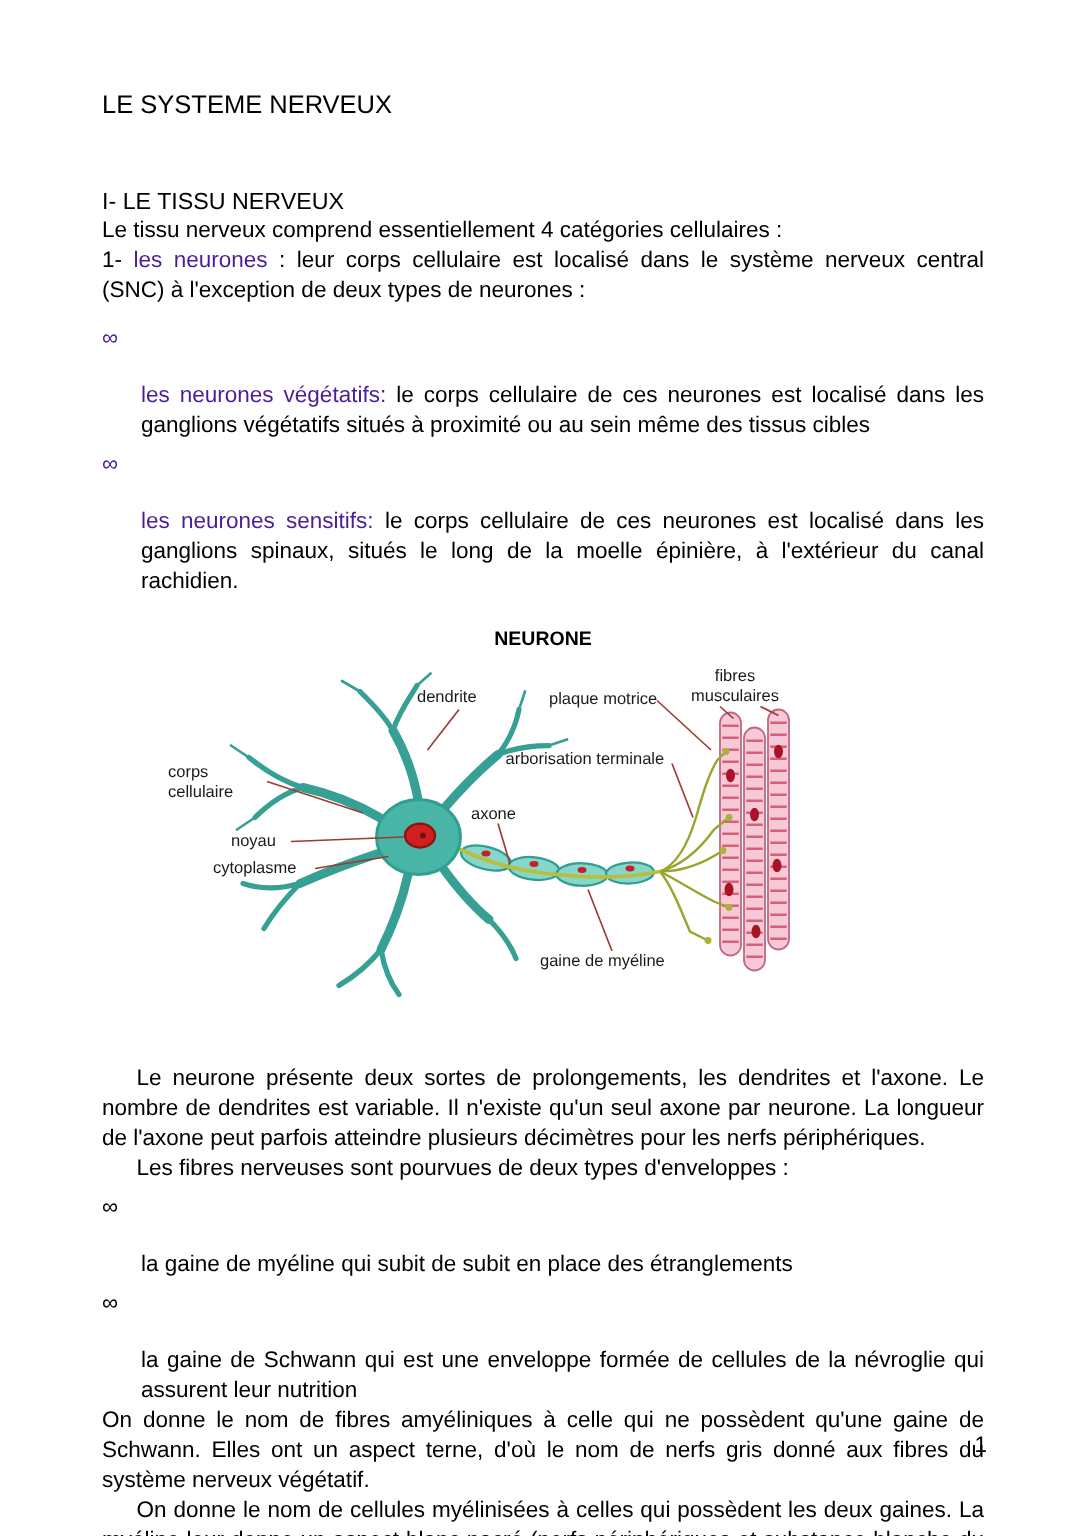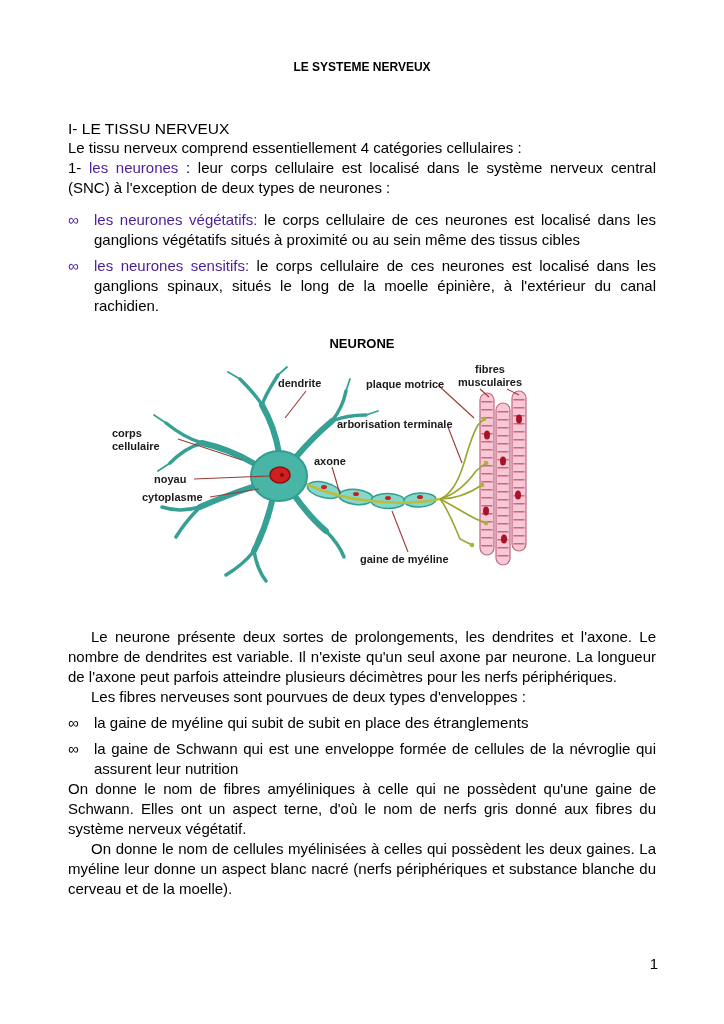--- a/index.html
+++ b/index.html
@@ -9,38 +9,37 @@
     background: #ffffff;
     font-family: "Liberation Sans", sans-serif;
     font-size: 15px; color: #000;
   }
   .page {
     position: relative;
     width: 724px; height: 1024px;
     padding: 60px 68px 0 68px;
     overflow: hidden;
   }
-  .doc-title { text-align: center; font-weight: bold; font-size: 12px; }
+  .doc-title { font-weight: normal; font-size: 17px; }
   .heading   { font-weight: normal; font-size: 15.5px; margin-top: 46px; }
   p.para { margin: 0; text-align: justify; line-height: 20px; }
   .indent-lg { text-indent: 37px; }
   .indent-sm { text-indent: 23px; }
   .mt16 { margin-top: 16px; } .mt36 { margin-top: 36px; } .mt14 { margin-top: 14px; }
   .mt22 { margin-top: 22px; } .mt12 { margin-top: 12px; } .mt6 { margin-top: 6px; }
   .blue { color: #4c1d95; }
   .bullet-row { display: flex; line-height: 20px; }
   .bullet-marker { width: 26px; flex: 0 0 26px; font-size: 15px; }
-  .bullet-body { flex: 1; text-align: justify; }
+  .bullet-body { flex: 1; text-align: justify; margin-top: 38px; }
   .fig-title { text-align: center; font-weight: bold; font-size: 13px; margin-top: 20px; }
   .figure { position: relative; width: 560px; height: 240px; margin: 12px auto 0; }
   .figure svg { position: absolute; left: 0; top: 0; }
   .fig-label {
     position: absolute; font-size: 11px; line-height: 12.5px; color: #1a1a1a;
     white-space: normal;
-    font-weight: bold;
   }
   .center { text-align: center; }
   .page-number { position: absolute; right: 66px; bottom: 52px; font-size: 15px; }
 </style>
 </head>
 <body>
 
 <div class="page">
 
   <div class="doc-title">LE SYSTEME NERVEUX</div>

